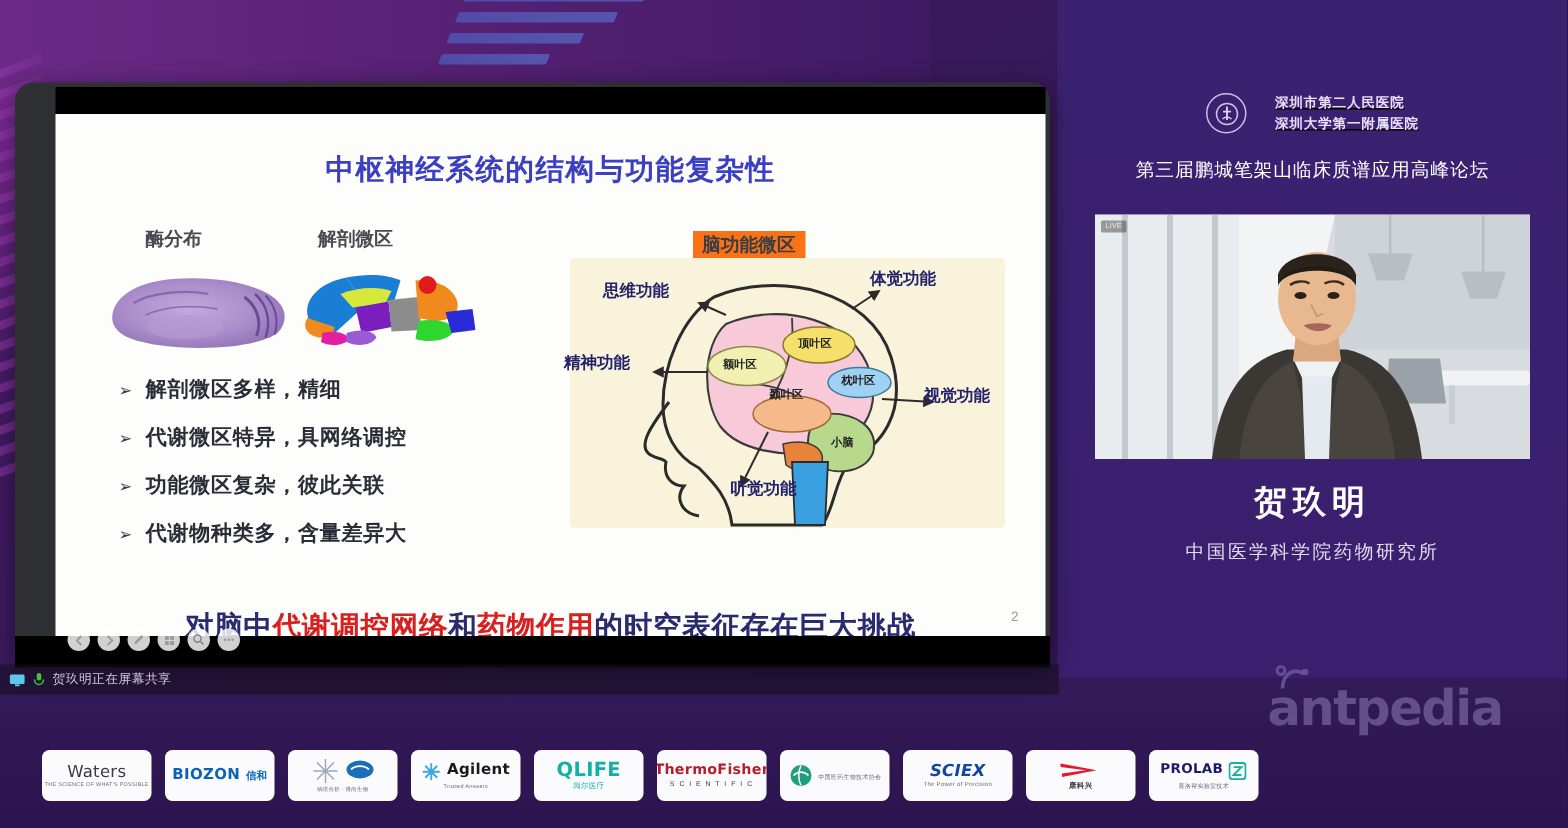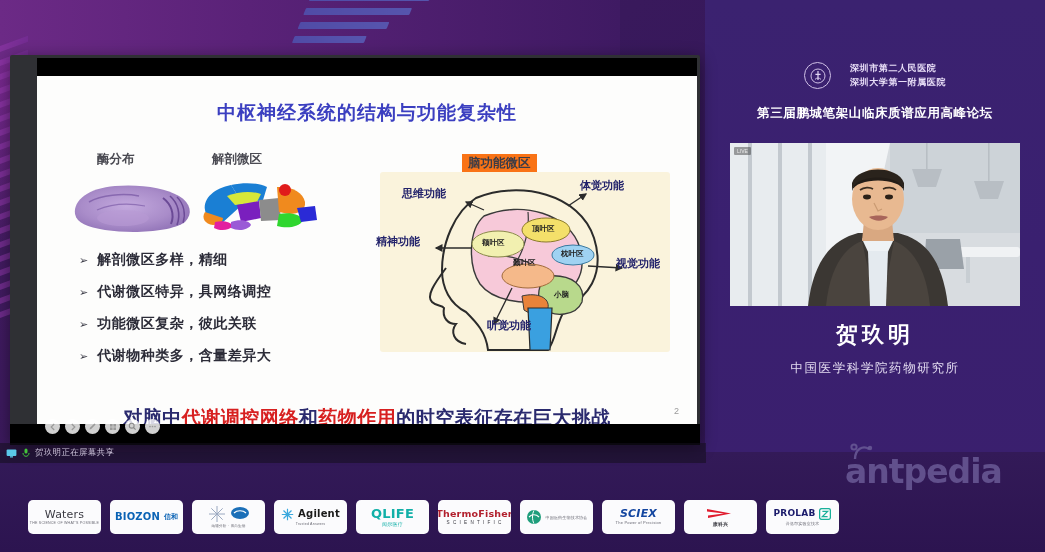--- a/index.html
+++ b/index.html
@@ -29,21 +29,21 @@
   .stripes-top i:nth-child(3){width:74%;}
   .stripes-top i:nth-child(4){width:60%;}
 
   .stripes-left{position:absolute;left:-6px;top:42px;width:34px;height:310px;
     transform:skewY(-20deg);opacity:.5;}
   .stripes-left i{display:block;height:6px;margin-bottom:8px;width:100%;
     background:linear-gradient(90deg,#a13fb8,#7b2f9e);}
 
   
   .player{position:absolute;left:10px;top:55px;width:690px;height:390px;
-    background:#2f3034;border-radius:2px;box-shadow:0 3px 16px rgba(0,0,0,.45);}
+    background:#2f3034;border-radius:12px;box-shadow:0 3px 16px rgba(0,0,0,.45);}
   .player-black-top{position:absolute;left:27px;top:3px;width:660px;height:18px;background:#000;}
   .slide{position:absolute;left:27px;top:21px;width:660px;height:348px;background:#fdfdfc;
     overflow:hidden;}
   .player-black-bottom{position:absolute;left:0;top:369px;width:690px;height:21px;background:#000;}
 
   
   .slide-title{position:absolute;top:24px;left:0;width:100%;text-align:center;
     font-size:19px;font-weight:700;color:#3b3fc0;letter-spacing:1px;
     font-family:"DejaVu Sans",sans-serif;}
   .col-label{position:absolute;font-size:12.5px;color:#4a4a52;font-weight:700;
@@ -88,28 +88,28 @@
 
   
   .statusbar{position:absolute;left:0;top:443px;width:700px;height:20px;
     background:rgba(20,15,30,.55);display:flex;align-items:center;gap:5px;padding-left:6px;}
   .status-text{font-size:8.5px;color:#cfc6dd;font-family:"DejaVu Sans",sans-serif;
     letter-spacing:.3px;}
 
   
   .rc{position:absolute;left:705px;top:0;width:340px;height:470px;}
   .hosp-logo{position:absolute;top:62px;left:50%;transform:translateX(-50%);
-    display:flex;align-items:center;gap:19px;}
+    display:flex;align-items:center;gap:19px;text-decoration:underline;}
   .hosp-mark{width:25px;height:25px;border-radius:50%;border:1.6px solid #cfc0e6;
     display:flex;align-items:center;justify-content:center;}
   .hosp-text{display:flex;flex-direction:column;gap:1px;}
   .hosp-line{font-size:9px;color:#e8def7;font-weight:700;letter-spacing:.6px;
     font-family:"DejaVu Sans",sans-serif;}
   .forum-title{position:absolute;top:105px;left:0;width:100%;text-align:center;
-    font-size:12.5px;font-weight:700;color:#ffffff;letter-spacing:.6px;
+    font-size:12.5px;font-weight:400;color:#ffffff;letter-spacing:.6px;
     font-family:"DejaVu Sans",sans-serif;}
 
   .cam{position:absolute;top:143px;left:25px;width:290px;height:163px;
     background:#cfd4d8;overflow:hidden;}
   .cam-badge{position:absolute;left:4px;top:4px;font-size:5px;color:#e9e9e9;
     background:rgba(0,0,0,.35);padding:1px 3px;border-radius:1px;}
 
   .spk-name{position:absolute;top:320px;left:0;width:100%;text-align:center;
     font-size:22px;font-weight:700;color:#fff;letter-spacing:4px;
     font-family:"DejaVu Sans",sans-serif;}

